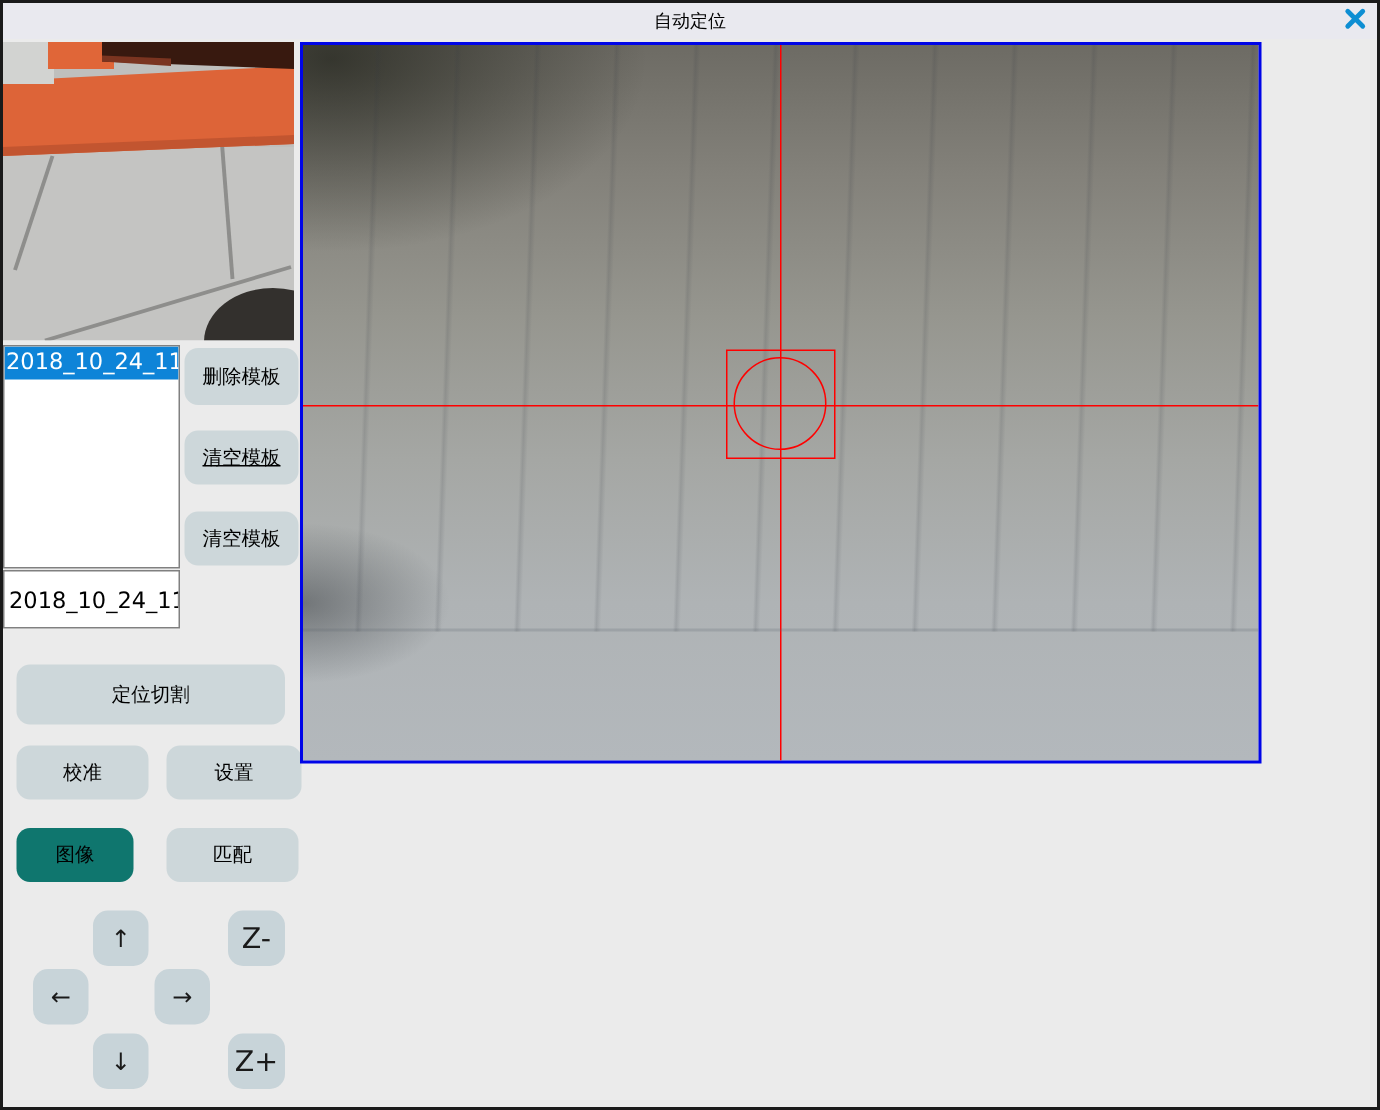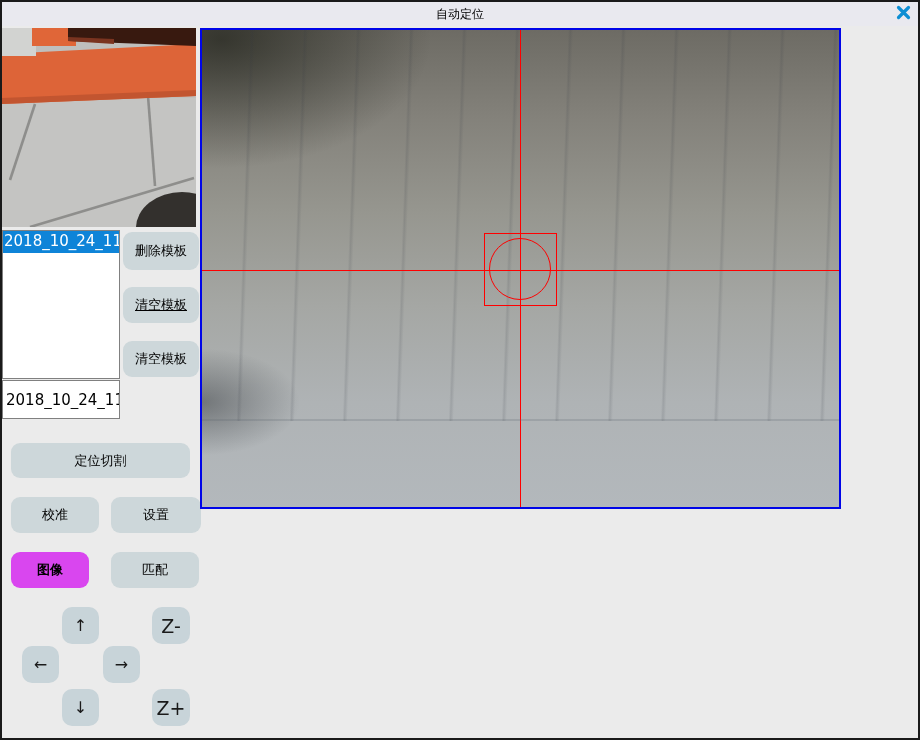--- a/index.html
+++ b/index.html
@@ -47,24 +47,24 @@
     position:absolute; background:#cdd7da; border:none; border-radius:9px;
     font-size:13px; color:#000; display:flex; align-items:center; justify-content:center;
     cursor:pointer; font-family: "DejaVu Sans", "Liberation Sans", sans-serif;
   }
   .tpl-btn { left:121px; width:76px; }
   .btn-delete  { top:230px; height:38px; }
   .btn-clear   { top:285px; height:36px;text-decoration:underline; }
   .btn-engrave { top:339px; height:36px; }
   .btn-add     { top:379px; height:37px; }
 
-  .btn-poscut   { left:9px;   top:441px; width:179px; height:35px; }
+  .btn-poscut   { left:9px;   top:441px; width:179px; height:40px; }
   .btn-calib    { left:9px;   top:495px; width:88px;  height:36px; }
   .btn-settings { left:109px; top:495px; width:90px;  height:36px; }
-  .btn-image    { left:9px;   top:550px; width:78px;  height:36px; background:#d946ef;font-weight:bold; }
+  .btn-image    { left:9px;   top:550px; width:78px;  height:36px; background:#0f766e; }
   .btn-match    { left:109px; top:550px; width:88px;  height:36px; }
 
   .jog {
     position:absolute; width:37px; height:37px; background:#c8d4d9; border:none;
     border-radius:10px; font-size:16px; color:#1a1a1a;
     display:flex; align-items:center; justify-content:center; cursor:pointer;
     font-family: "DejaVu Sans", "Liberation Sans", sans-serif;
   }
   .jog-z { font-size:19px; width:38px; }
   .jog-up    { left:60px;  top:605px; }

